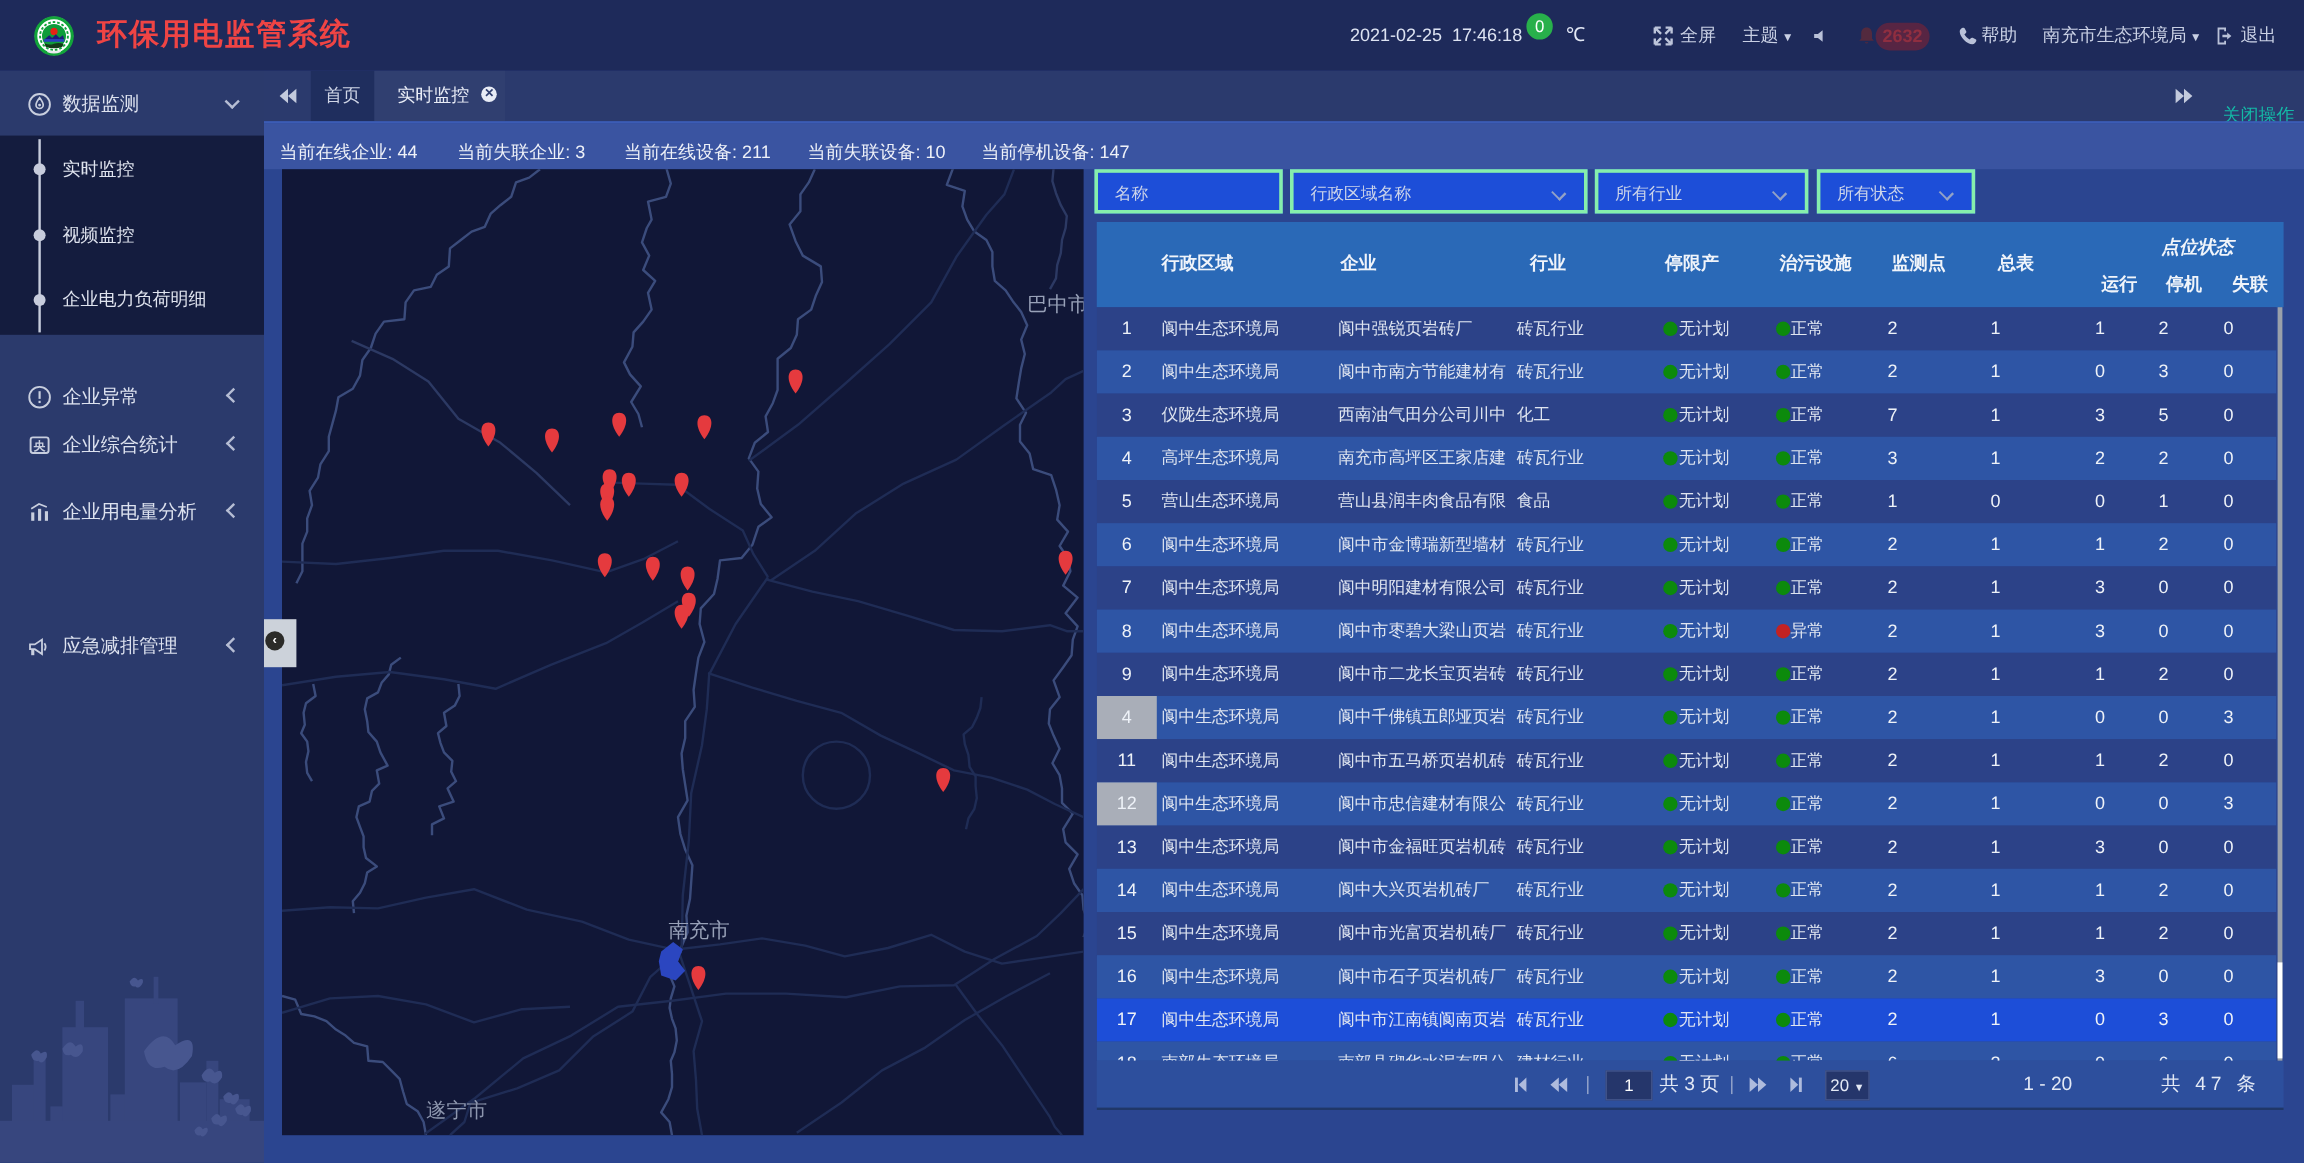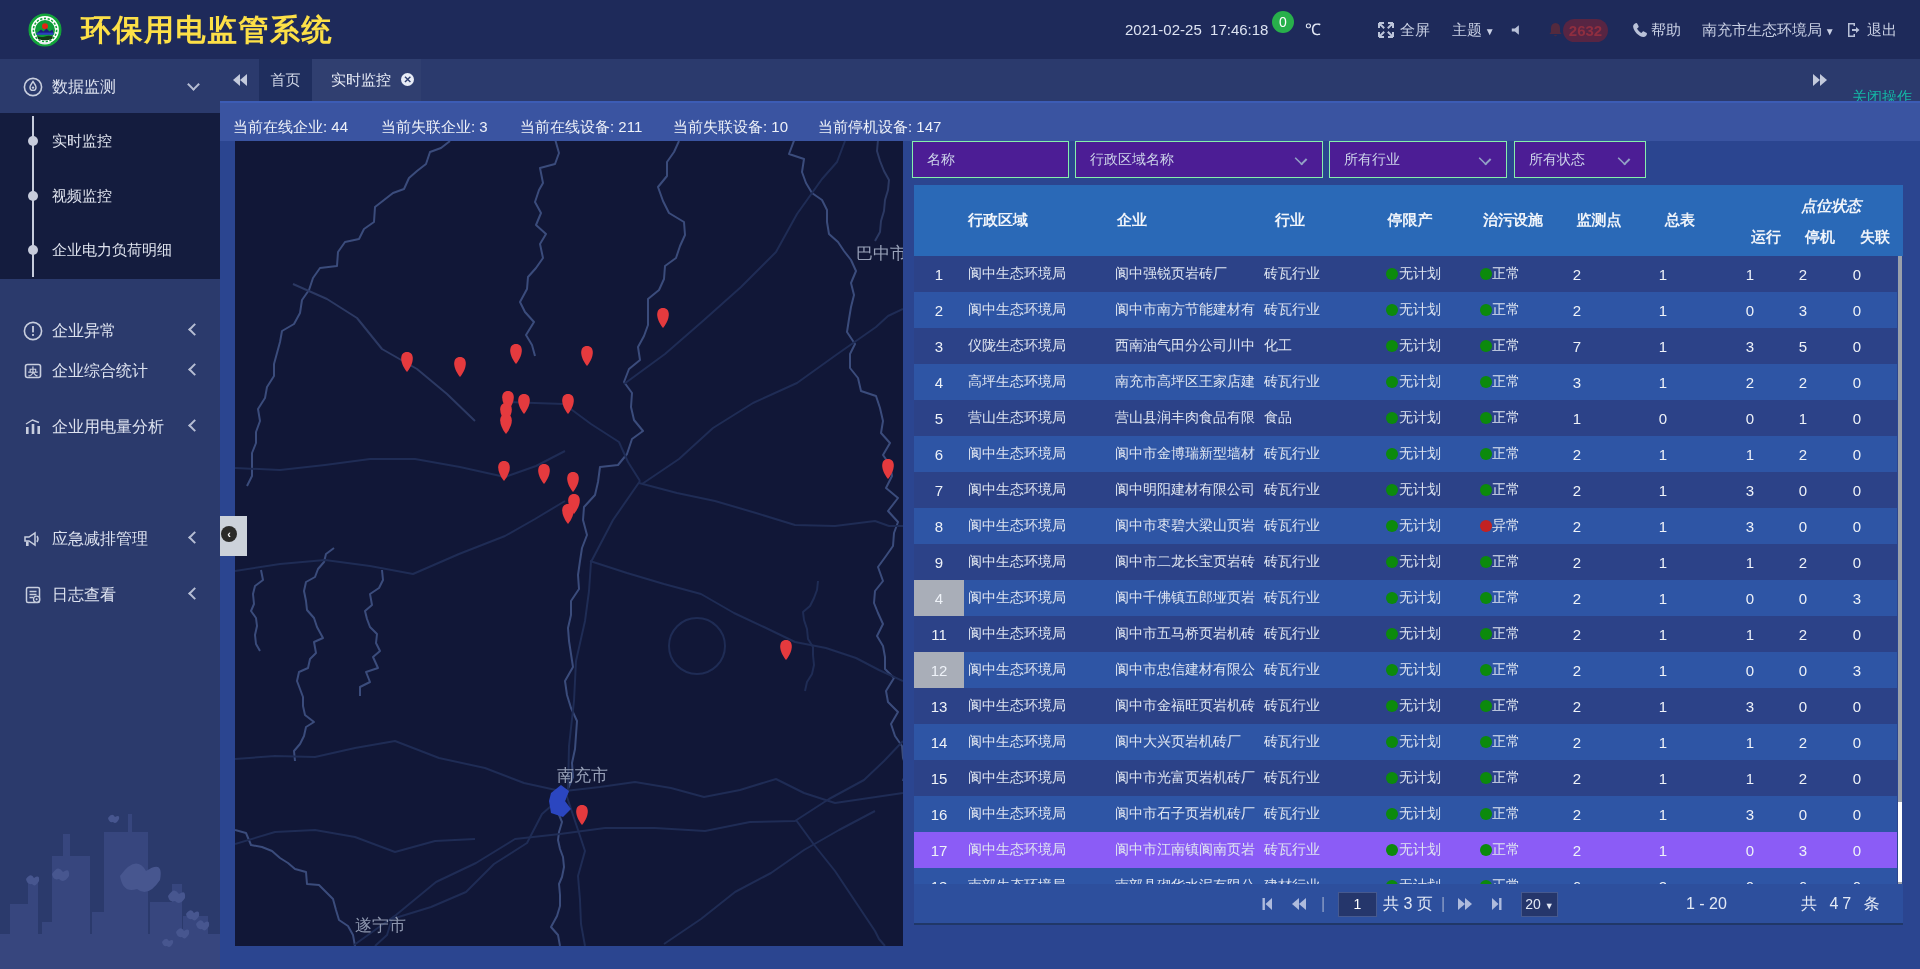--- a/index.html
+++ b/index.html
@@ -17,21 +17,21 @@
 #submenu .vline{position:absolute;left:32px;top:3px;width:2px;height:161px;background:#c7ccdc;}
 #submenu .sdot{position:absolute;left:28px;width:10px;height:10px;border-radius:50%;background:#c7ccdc;}
 #submenu .stxt{position:absolute;left:52px;transform:translateY(-50%);color:#dfe3ee;font-size:15px;white-space:nowrap;}
 
 #tabbar{position:absolute;left:220px;top:59px;width:1700px;height:42px;background:#2b3a6d;}
 #tabaccent{position:absolute;left:220px;top:101px;width:1700px;height:2px;background:#3c5cb5;}
 
 #stats{position:absolute;left:220px;top:103px;width:1700px;height:38px;background:#3a54a1;}
 #stats span{position:absolute;top:24px;transform:translateY(-50%);color:#eef1f8;font-size:15px;white-space:nowrap;}
 
-.fil{position:absolute;top:141px;height:37px;background:#4c1d95;border:1px solid #86efac;color:#ccd4e9;font-size:14px;line-height:35px;padding-left:14px;white-space:nowrap;}
+.fil{position:absolute;top:141px;height:37px;background:#1d4ed8;border:3px solid #86efac;color:#ccd4e9;font-size:14px;line-height:35px;padding-left:14px;white-space:nowrap;}
 .fil .ch{position:absolute;right:16px;top:12px;width:10px;height:10px;border-right:2px solid #93a2c6;border-bottom:2px solid #93a2c6;transform:rotate(45deg) scale(1,0.8);}
 
 #thead{position:absolute;left:914px;top:185px;width:989px;height:71px;background:#2a69b7;}
 #thead span{position:absolute;transform:translate(-50%,-50%);color:#f0f4fa;font-size:15px;font-weight:bold;white-space:nowrap;}
 #tbody{position:absolute;left:914px;top:256px;width:983px;height:628px;overflow:hidden;}
 .tr{position:absolute;left:0;width:983px;height:36px;}
 .tr .c{position:absolute;top:50%;transform:translateY(-50%);color:#dfe5f0;font-size:14px;white-space:nowrap;}
 .tr .cnum{left:0;width:50px;text-align:center;color:#eef2f8;font-size:15px;}
 .tr .n{font-size:15px;color:#eef2f8;}
 .tr .dot{position:absolute;top:50%;margin-top:-6px;width:12px;height:12px;border-radius:50%;}
@@ -48,21 +48,21 @@
     <circle cx="17" cy="17" r="16" fill="#ffffff"></circle>
     <circle cx="17" cy="17" r="15.2" fill="none" stroke="#12a53a" stroke-width="2.6"></circle>
     <circle cx="17" cy="17" r="11.6" fill="none" stroke="#12a53a" stroke-width="1.6" stroke-dasharray="2.2 1.6"></circle>
     <circle cx="17" cy="17" r="10" fill="#0e9c3a"></circle>
     <circle cx="17" cy="13.2" r="3" fill="#e42413"></circle>
     <path d="M9 20 L13 16.4 L15.5 18.6 L18.5 15.6 L21.5 18.4 L24.5 16.4 L25.5 20 Z" fill="#1c1c7a"></path>
     <rect x="8.5" y="19.6" width="17" height="2.2" fill="#2a3fbd"></rect>
     <path d="M9 23 Q13 25 17 23.4 Q21 22 25 23.6 L24 26 Q17 28.6 10 26 Z" fill="#143a18"></path>
     <path d="M11 28.5 Q17 31 23 28.5 L22.4 30.6 Q17 32.6 11.6 30.6 Z" fill="#e9e9ef"></path>
   </svg>
-  <span style="position:absolute;left:81px;top:0;line-height:59px;color:#fde047;font-size:30px;font-weight:bold;letter-spacing:1.5px;white-space:nowrap;text-align:center;">环保用电监管系统</span>
+  <span style="position:absolute;left:81px;top:0;line-height:59px;color:#ef4444;font-size:25px;font-weight:bold;letter-spacing:1.5px;white-space:nowrap;text-align:center;">环保用电监管系统</span>
   <span class="t" style="left:1125px;width:133px;text-align:center;font-size:15px;color:#dde3f2;letter-spacing:0px;">2021-02-25&nbsp;&nbsp;17:46:18</span>
   <div style="position:absolute;left:1272px;top:11px;width:22px;height:22px;border-radius:50%;background:#28b04b;color:#fff;font-size:14px;text-align:center;line-height:22px;">0</div>
   <span class="t" style="left:1305px;font-size:16px;color:#e3e8f5;">℃</span>
   <svg width="18" height="18" viewBox="0 0 18 18" style="position:absolute;left:1377px;top:21px;">
     <g stroke="#bcc4da" stroke-width="2" fill="#bcc4da">
       <path d="M2 2 L7 2 M2 2 L2 7 M2 2 L7.2 7.2"></path>
       <path d="M16 2 L11 2 M16 2 L16 7 M16 2 L10.8 7.2"></path>
       <path d="M2 16 L7 16 M2 16 L2 11 M2 16 L7.2 10.8"></path>
       <path d="M16 16 L11 16 M16 16 L16 11 M16 16 L10.8 10.8"></path>
     </g>
@@ -134,30 +134,20 @@
     <span class="txt">企业用电量分析</span>
       <span class="chev"></span>
   </div>
   <div class="mi" style="top:452px;">
     <svg class="ic" width="20" height="20" viewBox="0 0 20 20">
         <path d="M2 8 L6 8 L12 4 L12 16 L6 12 L2 12 Z" fill="none" stroke="#c8cede" stroke-width="1.5"></path>
         <path d="M14 7 Q16 10 14 13" stroke="#c8cede" stroke-width="1.5" fill="none"></path>
         <rect x="3" y="12.5" width="2.6" height="4.5" fill="#c8cede"></rect>
       </svg>
     <span class="txt">应急减排管理</span>
-      <span class="chev"></span>
-  </div>
-  <div class="mi" style="top:508px;">
-    <svg class="ic" width="20" height="20" viewBox="0 0 20 20">
-        <rect x="3.5" y="2.5" width="13" height="15" rx="1.5" fill="none" stroke="#c8cede" stroke-width="1.5"></rect>
-        <path d="M6.5 6.5 L13.5 6.5 M6.5 9.5 L13.5 9.5 M6.5 12.5 L10 12.5" stroke="#c8cede" stroke-width="1.4"></path>
-        <circle cx="13.6" cy="14.2" r="3.1" fill="#2b3a6c" stroke="#c8cede" stroke-width="1.3"></circle>
-        <circle cx="13.6" cy="14.2" r="1" fill="#c8cede"></circle>
-      </svg>
-    <span class="txt">日志查看</span>
       <span class="chev"></span>
   </div>
   <svg width="220" height="185" viewBox="0 0 220 185" style="position:absolute;left:0;top:725px;">
     <g fill="#37467e">
       <rect x="10" y="120" width="26" height="65"></rect>
       <rect x="28" y="98" width="10" height="87"></rect>
       <rect x="42" y="138" width="14" height="47"></rect>
       <rect x="52" y="72" width="38" height="113"></rect>
       <rect x="63" y="50" width="7" height="26"></rect>
       <rect x="92" y="128" width="18" height="57"></rect>
@@ -527,21 +517,21 @@
       <span class="dot" style="left:472px;background:#0c8a0c;"></span>
       <span class="c" style="left:485px;">无计划</span>
       <span class="dot" style="left:566px;background:#0c8a0c;"></span>
       <span class="c" style="left:578px;">正常</span>
       <span class="c n" style="left:638px;width:50px;text-align:center;">2</span>
       <span class="c n" style="left:724px;width:50px;text-align:center;">1</span>
       <span class="c n" style="left:811px;width:50px;text-align:center;">3</span>
       <span class="c n" style="left:864px;width:50px;text-align:center;">0</span>
       <span class="c n" style="left:918px;width:50px;text-align:center;">0</span>
     </div>
-<div class="tr" style="top:576px;background:#8b5cf6;">
+<div class="tr" style="top:576px;background:#1d4ed8;">
       <span class="c cnum">17</span>
       <span class="c" style="left:54px;">阆中生态环境局</span>
       <span class="c" style="left:201px;">阆中市江南镇阆南页岩</span>
       <span class="c" style="left:350px;">砖瓦行业</span>
       <span class="dot" style="left:472px;background:#0c8a0c;"></span>
       <span class="c" style="left:485px;">无计划</span>
       <span class="dot" style="left:566px;background:#0c8a0c;"></span>
       <span class="c" style="left:578px;">正常</span>
       <span class="c n" style="left:638px;width:50px;text-align:center;">2</span>
       <span class="c n" style="left:724px;width:50px;text-align:center;">1</span>

